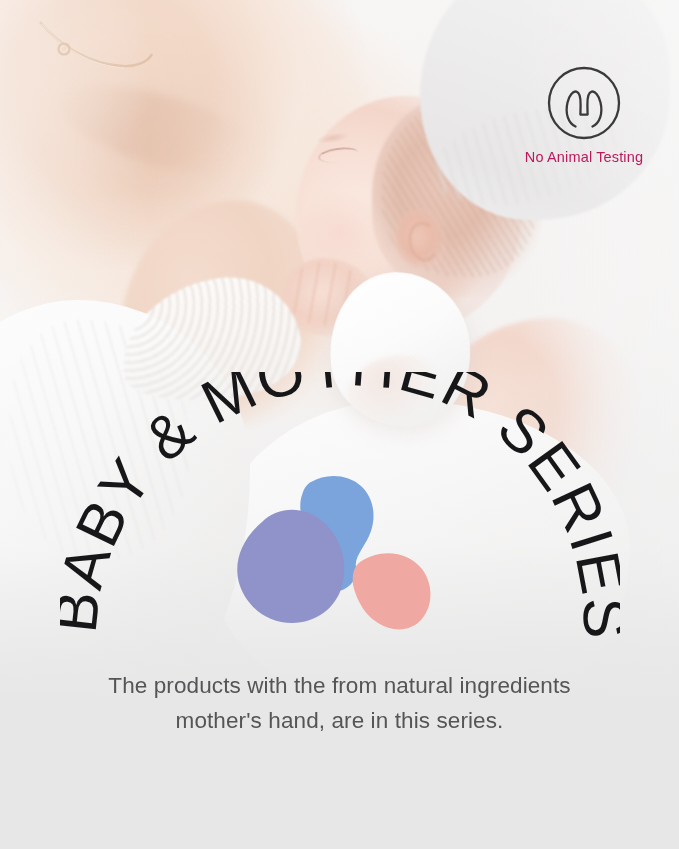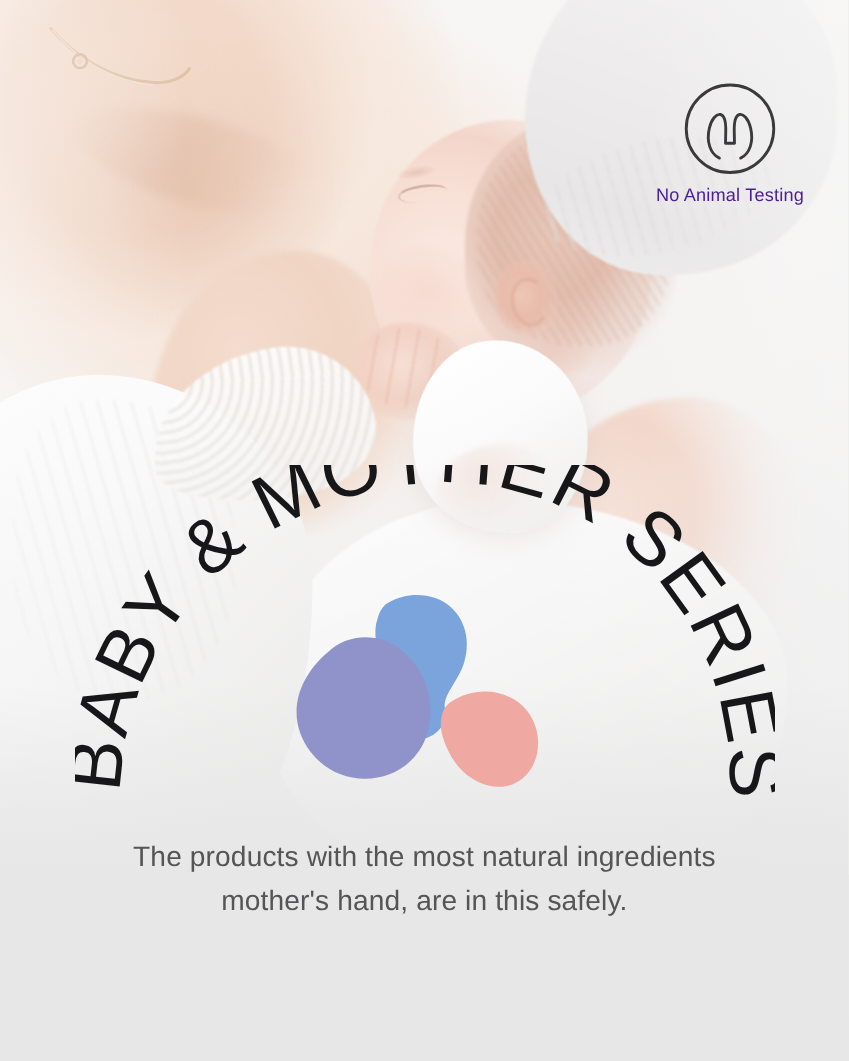--- a/index.html
+++ b/index.html
@@ -285,21 +285,21 @@
     left: 508px; top: 64px;
     width: 152px;
     text-align: center;
   }
   .badge-mark { display: block; margin: 0 auto; }
   .badge-label {
     display: block;
     margin-top: 7px;
     font-size: 14.5px;
     letter-spacing: 0.15px;
-    color: #4c1d95;
+    color: #be185d;
     font-family: "Liberation Sans", sans-serif;
   }
 
   
   .arc-title {
     position: absolute;
     left: 60px; top: 372px;
     width: 560px; height: 290px;
     pointer-events: none;
   }
@@ -405,17 +405,17 @@
     <path fill="#9093c9" d="M34 56 C 50 40, 76 40, 93 54 C 112 69, 121 95, 114 120
              C 108 142, 88 157, 64 157 C 40 157, 20 142, 12 120
              C 4 97, 14 73, 34 56 Z"></path>
 
     <path fill="#f0a8a3" d="M132 96 C 152 82, 180 85, 194 103 C 206 119, 205 141, 193 154
              C 182 166, 164 166, 150 157 C 137 149, 130 136, 126 123
              C 123 112, 125 101, 132 96 Z"></path>
   </svg>
 
   <div class="tagline">
-    <span>The products with the most natural ingredients</span>
-    <span>mother's hand, are in this safely.</span>
+    <span>The products with the from natural ingredients</span>
+    <span>mother's hand, are in this series.</span>
   </div>
 
 </div>
 
 </body></html>

